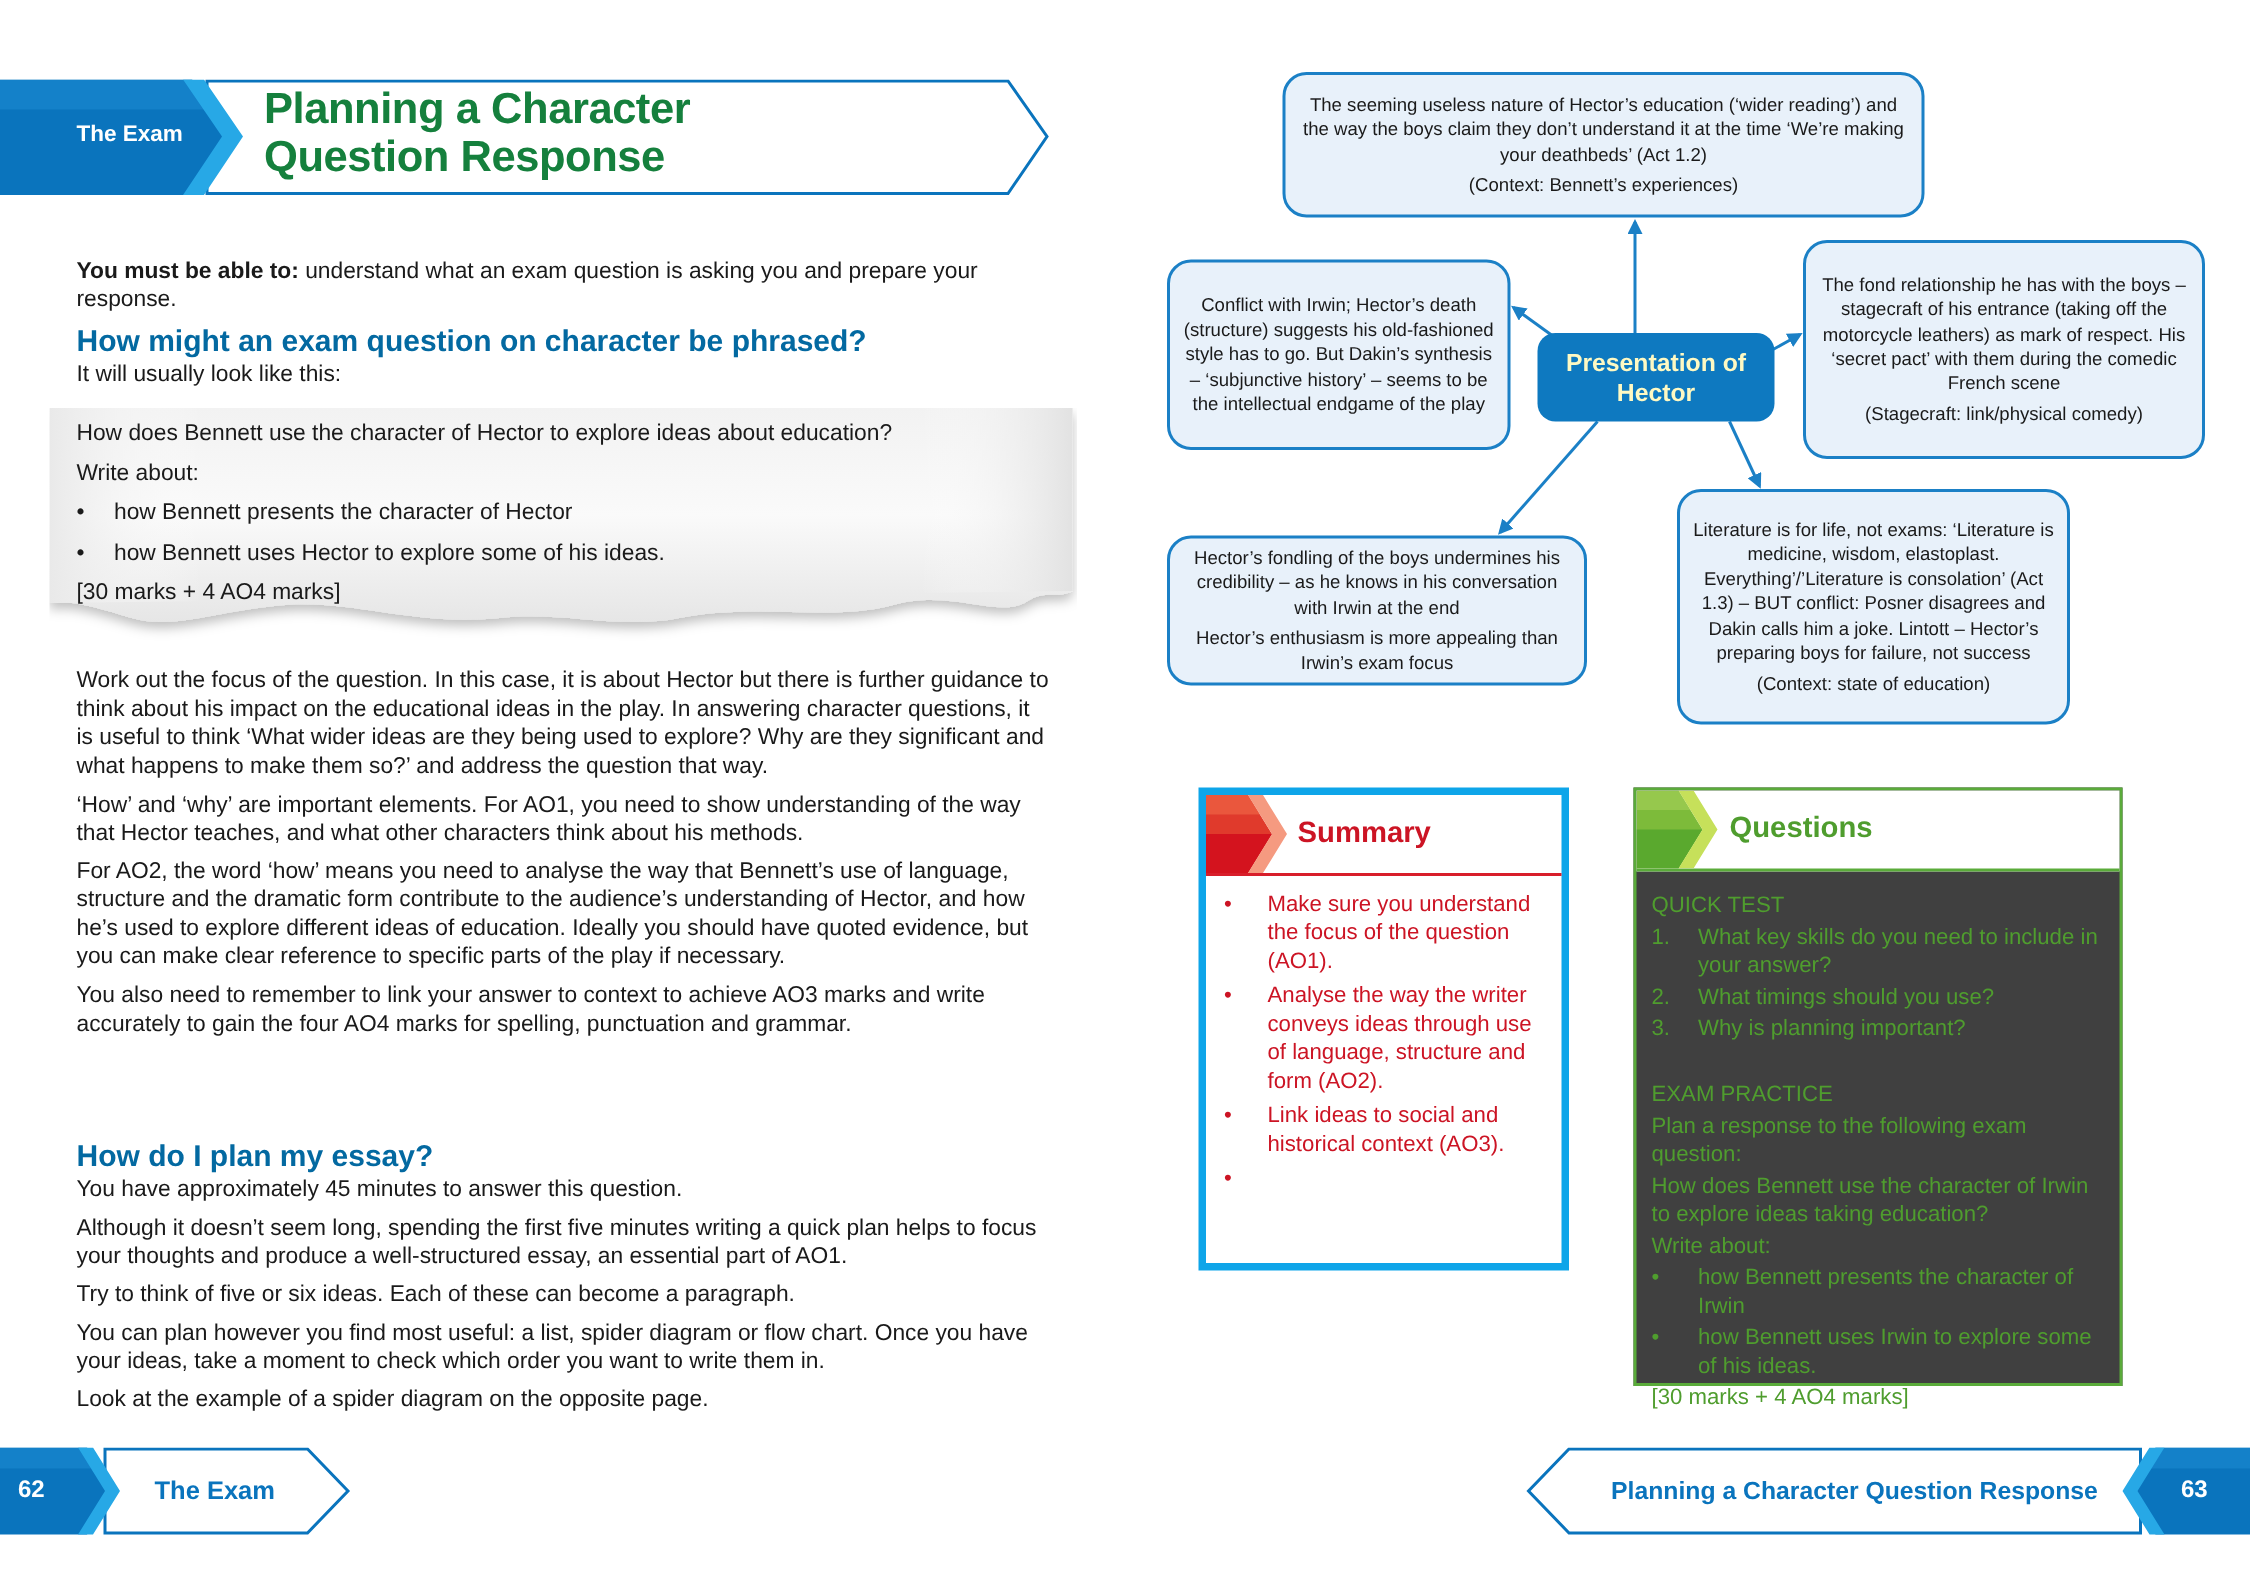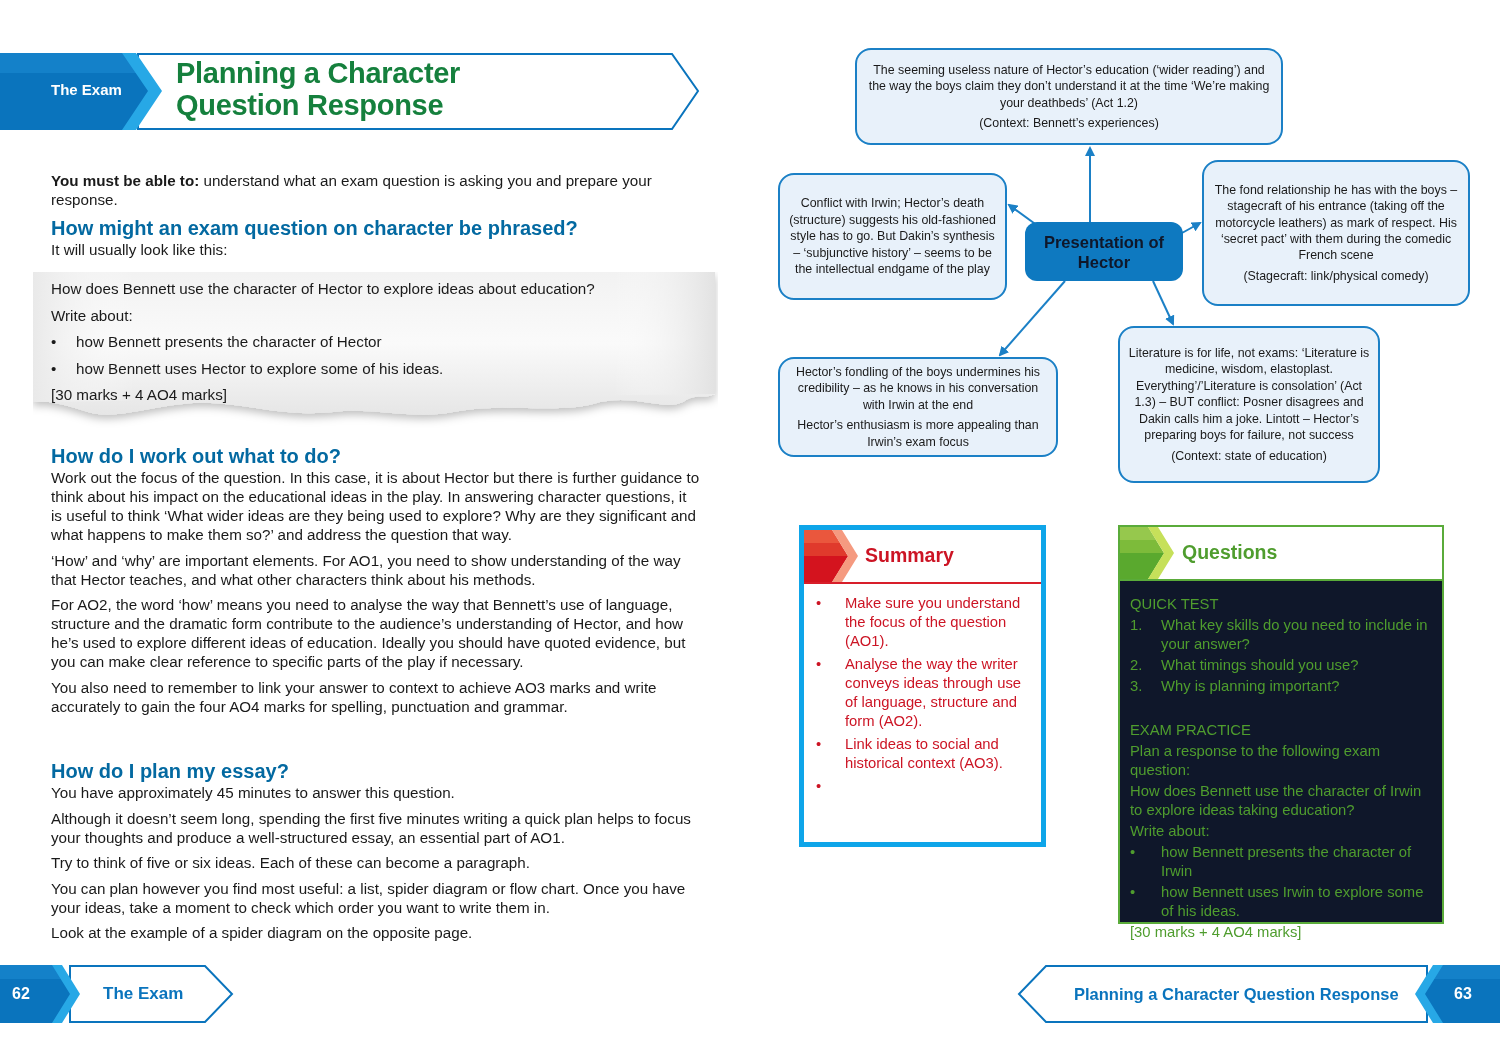--- a/index.html
+++ b/index.html
@@ -34,33 +34,33 @@
   
   .diagram { position: absolute; left: 760px; top: 40px; width: 730px; height: 460px; }
   .diagram svg.lines { position: absolute; left: 0; top: 0; }
   .node { position: absolute; background: #e8f1fa; border: 2px solid #1b80c6; border-radius: 16px; font-family: "Liberation Sans", sans-serif; font-size: 12.4px; line-height: 16.4px; text-align: center; color: #1a1a1a; display: flex; flex-direction: column; justify-content: center; padding: 4px 8px; }
   .node .ctx { margin-top: 4px; }
   .node-top { left: 95px; top: 8px; width: 428px; height: 97px; }
   .node-left { left: 18px; top: 133px; width: 229px; height: 127px; }
   .node-right { left: 442px; top: 120px; width: 268px; height: 146px; }
   .node-bl { left: 18px; top: 317px; width: 280px; height: 100px; }
   .node-br { left: 358px; top: 286px; width: 262px; height: 157px; }
-  .center-node { position: absolute; left: 265px; top: 182px; width: 158px; height: 59px; background: #0e79c0; border-radius: 12px; color: #0f172a; font-family: "Liberation Sans", sans-serif; font-weight: bold; font-size: 16.5px; line-height: 20px; text-align: center; display: flex; align-items: center; justify-content: center; }
+  .center-node { position: absolute; left: 265px; top: 182px; width: 158px; height: 59px; background: #0e79c0; border-radius: 12px; color: #fef9c3; font-family: "Liberation Sans", sans-serif; font-weight: bold; font-size: 16.5px; line-height: 20px; text-align: center; display: flex; align-items: center; justify-content: center; }
 
   
   .summary { position: absolute; left: 799px; top: 525px; width: 247px; height: 322px; border: 5px solid #0ea5e9; background: #fff; }
   .summary .box-head { height: 54px; border-bottom: 2px solid #d81e2a; position: relative; }
   .summary .box-head svg { position: absolute; left: 0; top: 0; }
   .summary .box-title { position: absolute; left: 61px; top: 14px; color: #cc1424; font-weight: bold; font-size: 19.5px; font-family: "Liberation Sans", sans-serif; }
   .summary ul { list-style: none; padding: 10px 8px 0 10px; font-family: "Liberation Sans", sans-serif; font-size: 14.8px; line-height: 19px; color: #cc1424; }
   .summary li { display: flex; margin-bottom: 4px; }
   .summary li .dot { width: 31px; flex: none; padding-left: 2px; }
 
   
-  .questions { position: absolute; left: 1118px; top: 525px; width: 326px; height: 399px; border: 2px solid #5aab3a; background: #0f172a; }
+  .questions { position: absolute; left: 1089px; top: 525px; width: 326px; height: 399px; border: 2px solid #5aab3a; background: #404040; }
   .questions .box-head { height: 54px; border-bottom: 2px solid #5aab3a; position: relative; background: #fff; }
   .questions .box-head svg { position: absolute; left: 0; top: 0; }
   .questions .box-title { position: absolute; left: 62px; top: 14px; color: #4f9d2e; font-weight: bold; font-size: 19.5px; font-family: "Liberation Sans", sans-serif; }
   .q-body { padding: 14px 10px 0 10px; font-family: "Liberation Sans", sans-serif; font-size: 14.8px; line-height: 19px; color: #4f9d2e; }
   .q-body .label { margin-bottom: 2px; }
   .q-body .numrow { display: flex; margin-bottom: 2px; }
   .q-body .numrow .num { width: 31px; flex: none; }
   .q-body .gap { height: 23px; }
   .q-body .line { margin-bottom: 2px; }
 
@@ -129,21 +129,20 @@
       </div>
     <div class="row bullet-row">
         <span class="dot">•</span>
         <span>how Bennett uses Hector to explore some of his ideas.</span>
       </div>
     <div class="row">[30 marks + 4 AO4 marks]</div>
   </div>
 </div>
 
 <div class="left-col sec2">
-  <div class="h2">How do I work out what to do?</div>
   <p>Work out the focus of the question. In this case, it is about Hector but there is further guidance to think about his impact on the educational ideas in the play. In answering character questions, it is useful to think ‘What wider ideas are they being used to explore? Why are they significant and what happens to make them so?’ and address the question that way.</p>
   <p>‘How’ and ‘why’ are important elements. For AO1, you need to show understanding of the way that Hector teaches, and what other characters think about his methods.</p>
   <p>For AO2, the word ‘how’ means you need to analyse the way that Bennett’s use of language, structure and the dramatic form contribute to the audience’s understanding of Hector, and how he’s used to explore different ideas of education. Ideally you should have quoted evidence, but you can make clear reference to specific parts of the play if necessary.</p>
   <p>You also need to remember to link your answer to context to achieve AO3 marks and write accurately to gain the four AO4 marks for spelling, punctuation and grammar.</p>
 </div>
 
 <div class="left-col sec3">
   <div class="h2">How do I plan my essay?</div>
   <p>You have approximately 45 minutes to answer this question.</p>
   <p>Although it doesn’t seem long, spending the first five minutes writing a quick plan helps to focus your thoughts and produce a well-structured essay, an essential part of AO1.</p>

